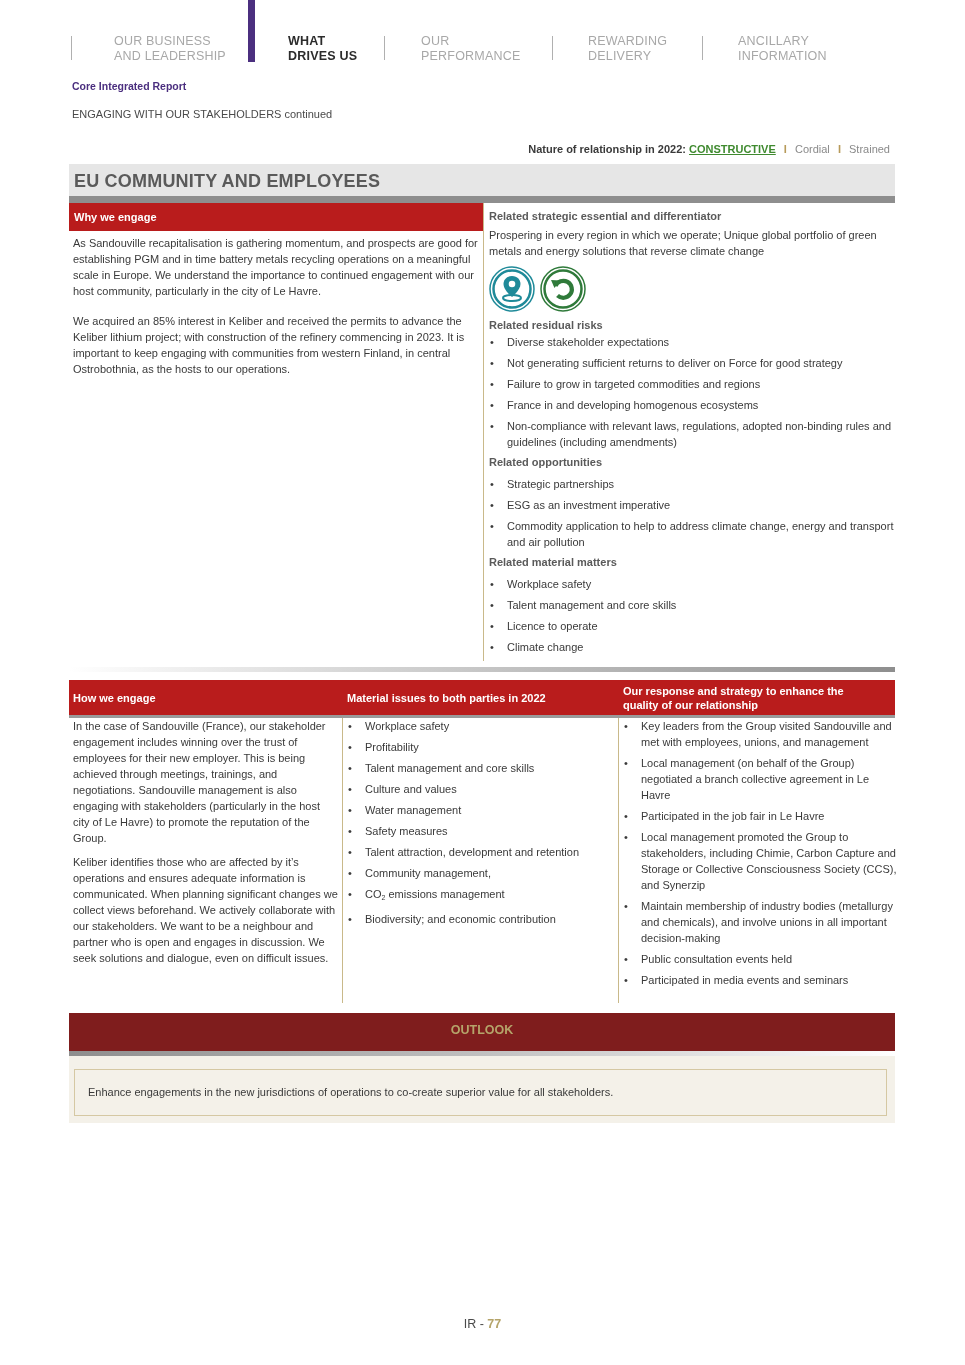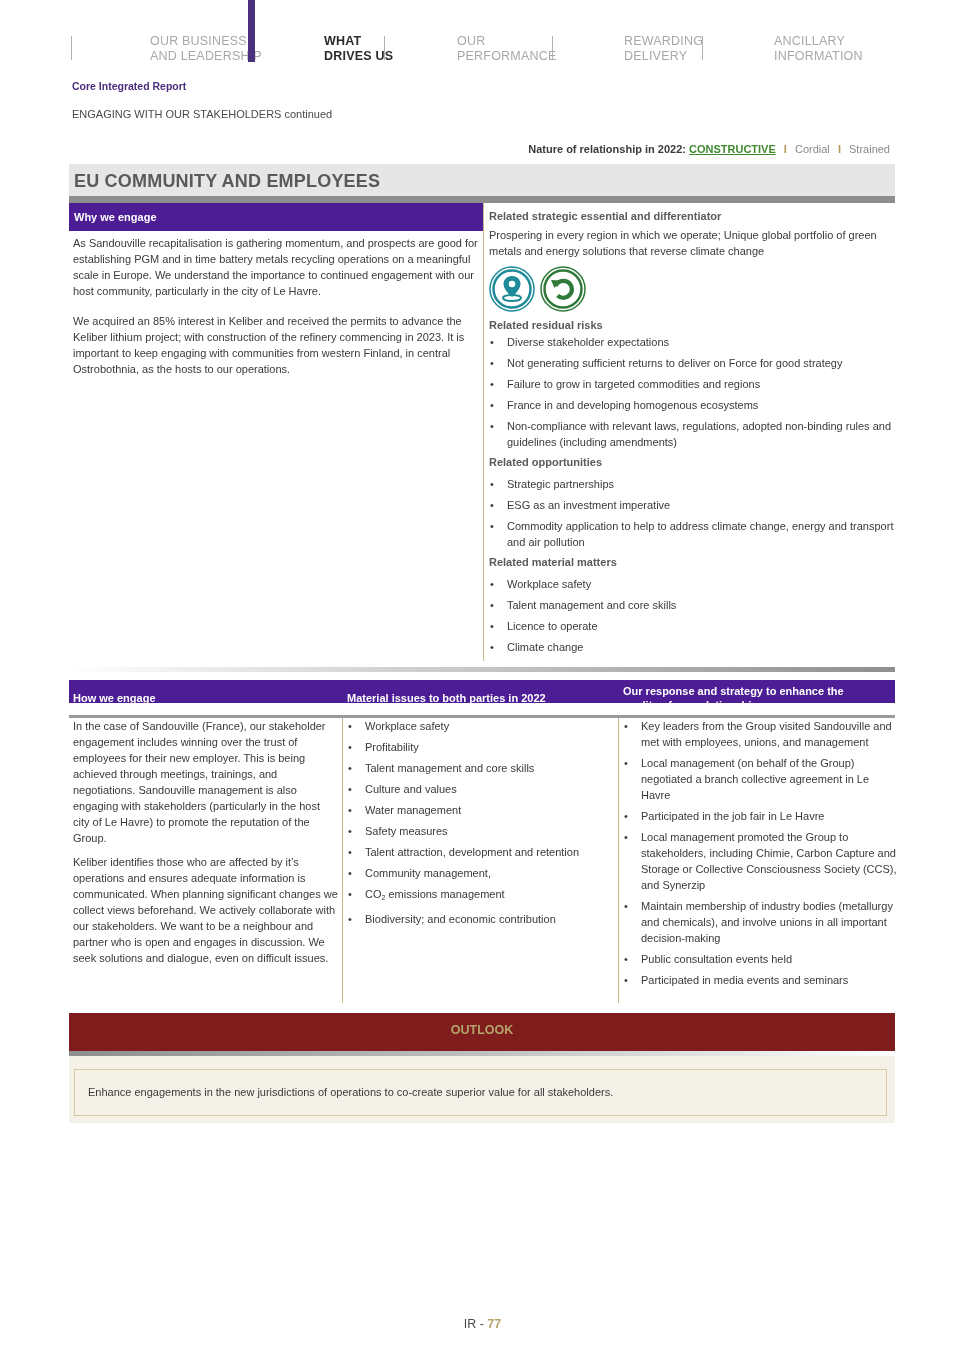--- a/index.html
+++ b/index.html
@@ -4,38 +4,38 @@
 <style>
   html, body { margin: 0; padding: 0; background: #ffffff; }
   body { width: 965px; height: 1365px; position: relative; font-family: "Liberation Sans", "DejaVu Sans", sans-serif; color: #3a3a3a; overflow: hidden; }
 
   
   .topnav { position: absolute; top: 0; left: 0; width: 965px; height: 70px; }
   .nav-sep { position: absolute; top: 36px; width: 1px; height: 24px; background: #b0b0b0; }
   .nav-active-bar { position: absolute; top: 0; left: 248px; width: 7px; height: 62px; background: #4b2f7f; }
   .nav-item { position: absolute; top: 34px; font-size: 12.5px; line-height: 15px; color: #a8a8a8; letter-spacing: 0.2px; }
   .nav-item.active { color: #2c2c2c; font-weight: bold; }
-  .nav-line { display: block; margin-left: 36px; }
+  .nav-line { display: block; }
 
   .core-label { position: absolute; top: 80px; left: 72px; font-size: 10.5px; font-weight: bold; color: #4b2f7f; }
   .section-cont { position: absolute; top: 108px; left: 72px; font-size: 11px; color: #4a4a4a; }
 
   .relationship { position: absolute; top: 143px; right: 75px; font-size: 11px; color: #3a3a3a; }
   .relationship .lbl { font-weight: bold; }
   .relationship .constructive { font-weight: bold; color: #3f8a2f; text-decoration: underline; }
   .relationship .pipe { color: #b79a5a; margin: 0 5px; font-weight: bold; }
   .relationship .muted { color: #8a8a8a; }
 
   
   .title-band { position: absolute; top: 164px; left: 69px; width: 826px; height: 32px; background: #e6e6e6; }
   .title-band .title { position: absolute; left: 5px; top: 7px; font-size: 18px; font-weight: bold; color: #5a5a5a; letter-spacing: 0.2px; }
   .title-rule { position: absolute; top: 196px; left: 69px; width: 826px; height: 7px; background: #8e8e8e; }
 
   
-  .gold-head { background: #4c1d95; color: #ffffff; font-weight: bold; font-size: 11px; }
+  .gold-head { background: #b91c1c; color: #ffffff; font-weight: bold; font-size: 11px; }
 
   
   .why-head { position: absolute; top: 203px; left: 69px; width: 414px; height: 28px; }
   .why-head span { position: absolute; left: 5px; top: 8px; }
   .why-body { position: absolute; top: 235px; left: 73px; width: 405px; font-size: 11px; line-height: 16px; color: #3a3a3a; }
   .why-body p { margin: 0 0 14px 0; }
 
   
   .right-col { position: absolute; top: 203px; left: 483px; width: 412px; height: 458px; border-left: 1px solid #c9b98a; }
   .rc-inner { position: absolute; left: 5px; top: 6px; width: 405px; }
@@ -45,21 +45,21 @@
   .icon-circ { width: 46px; height: 46px; }
   ul.bl { list-style: none; margin: 0; padding: 0; }
   ul.bl li { position: relative; padding-left: 18px; font-size: 11px; line-height: 16px; color: #3a3a3a; margin-bottom: 5px; }
   ul.bl li::before { content: "\2022"; position: absolute; left: 1px; top: 0; color: #3a3a3a; }
   .gap-h { margin-bottom: 6px; }
 
   
   .mid-rule { position: absolute; top: 667px; left: 69px; width: 826px; height: 5px; background: linear-gradient(to right, #ffffff 0%, #d6d6d6 35%, #8e8e8e 100%); }
 
   
-  .low-head { position: absolute; top: 680px; left: 69px; width: 826px; height: 23px; }
+  .low-head { position: absolute; top: 680px; left: 69px; width: 826px; height: 35px; }
   .low-head .hc { position: absolute; top: 0; height: 35px; display: flex; align-items: center; padding-left: 4px; line-height: 14px; }
   .low-rule { position: absolute; top: 715px; left: 69px; width: 826px; height: 3px; background: #9a9a9a; }
   .low-col { position: absolute; top: 718px; font-size: 11px; line-height: 16px; color: #3a3a3a; }
   .c1 { left: 73px; width: 266px; }
   .c1 p { margin: 0 0 8px 0; }
   .c2 { left: 342px; width: 274px; height: 285px; border-left: 1px solid #c9b98a; padding-left: 4px; }
   .c3 { left: 618px; width: 275px; height: 285px; border-left: 1px solid #c9b98a; padding-left: 4px; }
   .c2 ul.bl li, .c3 ul.bl li { margin-bottom: 5px; }
   sub { font-size: 7px; vertical-align: -2px; }
 

